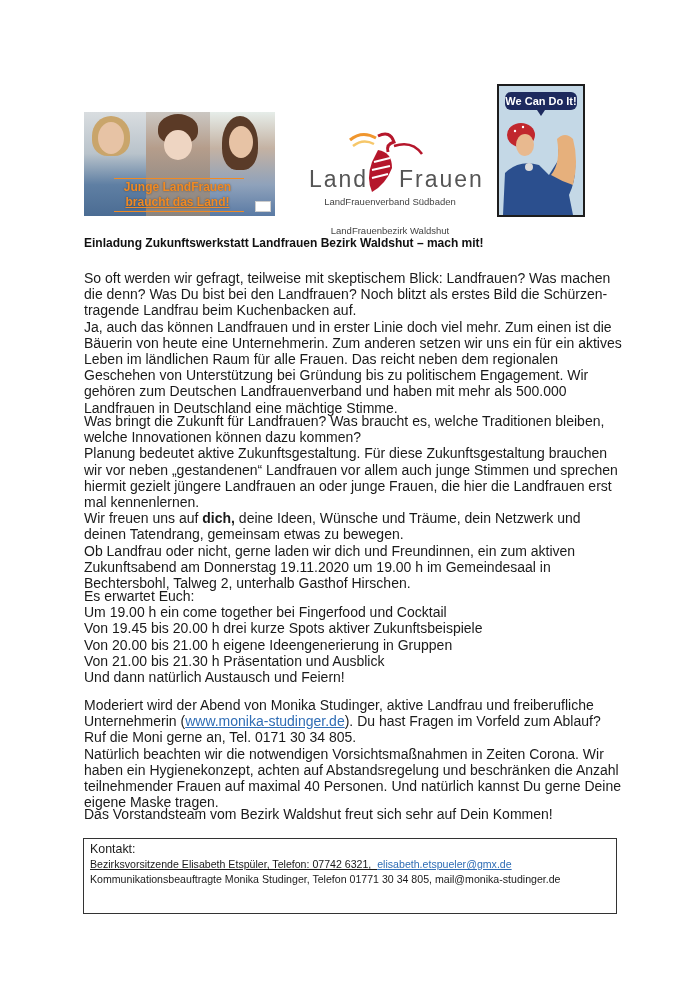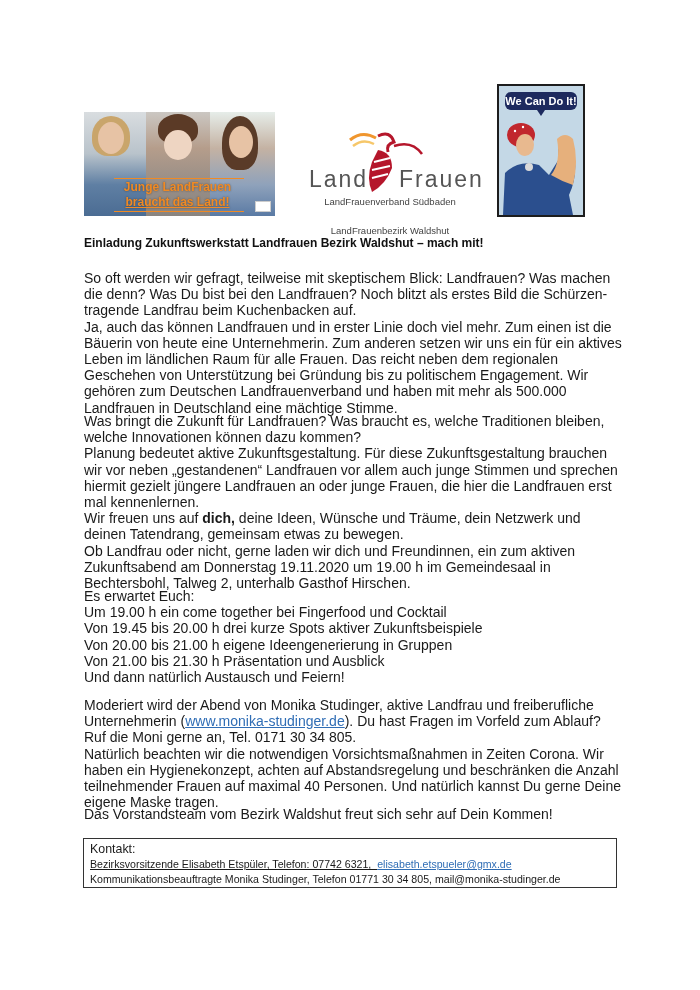--- a/index.html
+++ b/index.html
@@ -39,21 +39,21 @@
   .title { position: absolute; left: 84px; top: 236px; width: 540px; font-size: 12px; font-weight: bold; color: #111; white-space: nowrap; }
   .body-text { position: absolute; left: 84px; width: 540px; font-size: 14px; line-height: 16.2px; color: #1a1a1a; }
   .body-text p { margin: 0; }
   .block1 { top: 270px; }
   .block2 { top: 413px; }
   .block3 { top: 588px; }
   .block4 { top: 697px; }
   .block5 { top: 806px; }
   a.link { color: #2f6db5; text-decoration: underline; margin-top: 24px; }
 
-  .contact { position: absolute; left: 83px; top: 838px; width: 534px; height: 50px; border: 1px solid #333;
+  .contact { position: absolute; left: 83px; top: 838px; width: 534px; height: 76px; border: 1px solid #333;
              box-sizing: border-box; padding: 3px 0 0 6px; }
   .contact .head { font-size: 12.4px; line-height: 15px; }
   .contact .line { font-size: 10.6px; line-height: 15px; white-space: nowrap; }
 </style>
 </head>
 <body>
 
 <div class="page">
 
   <div class="img-young">

